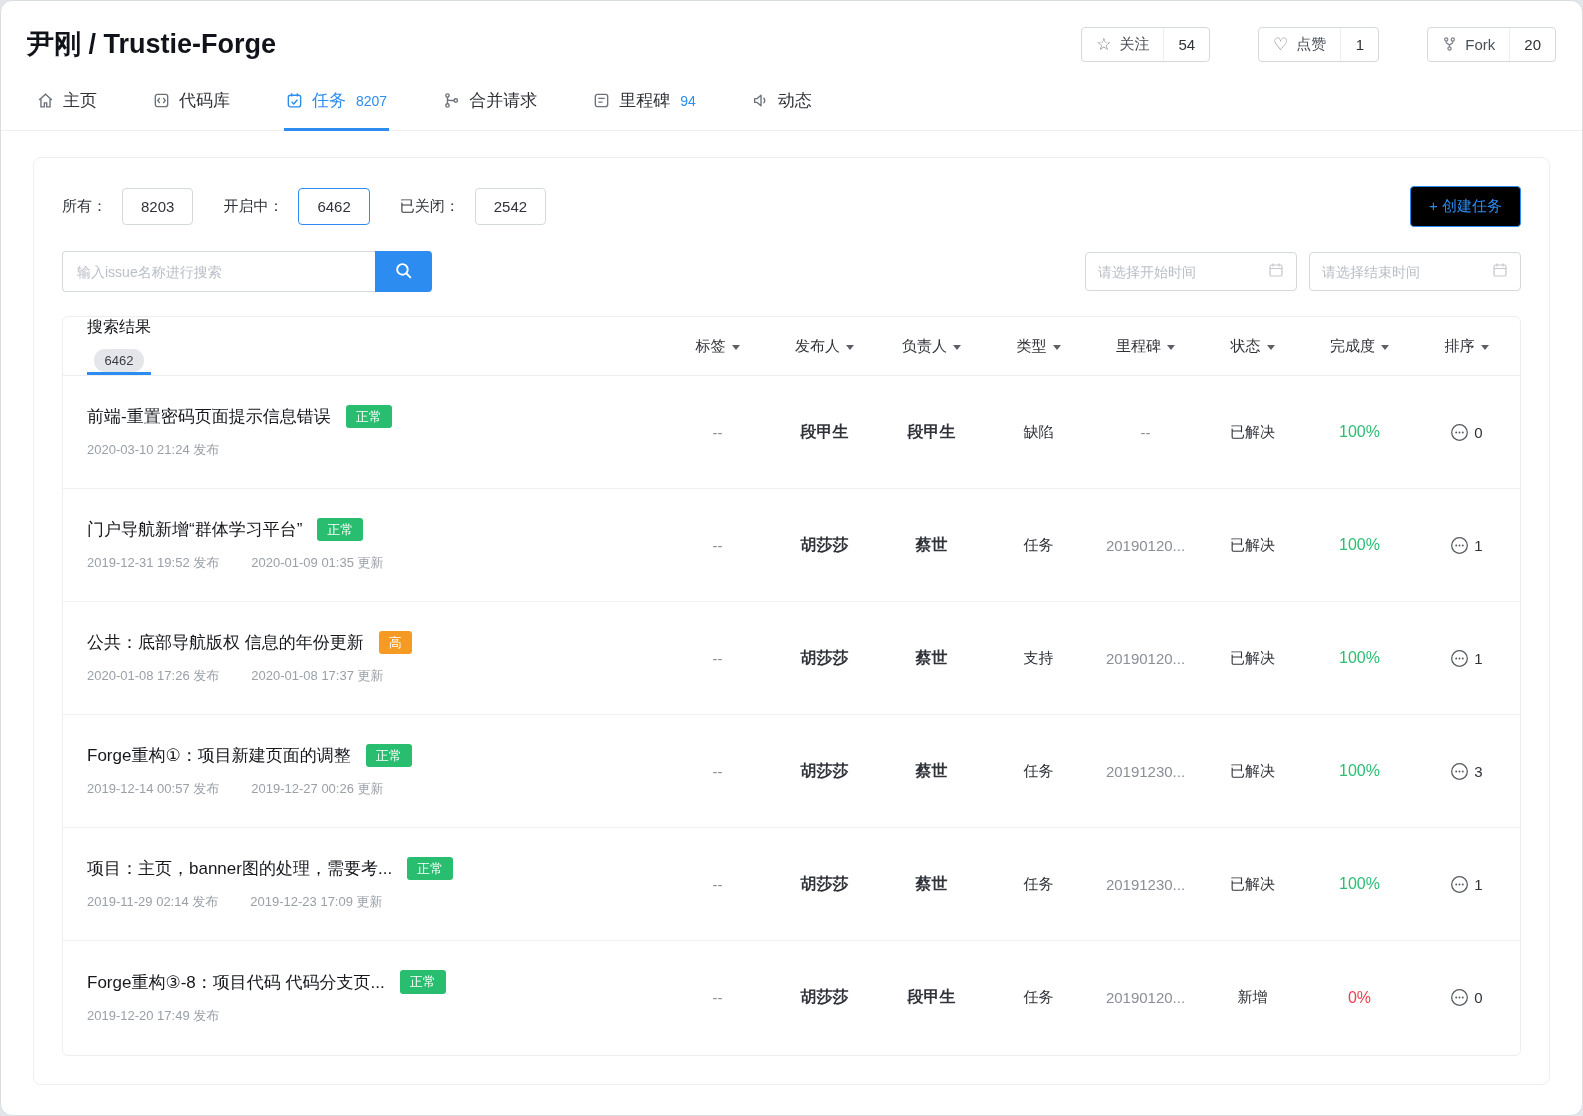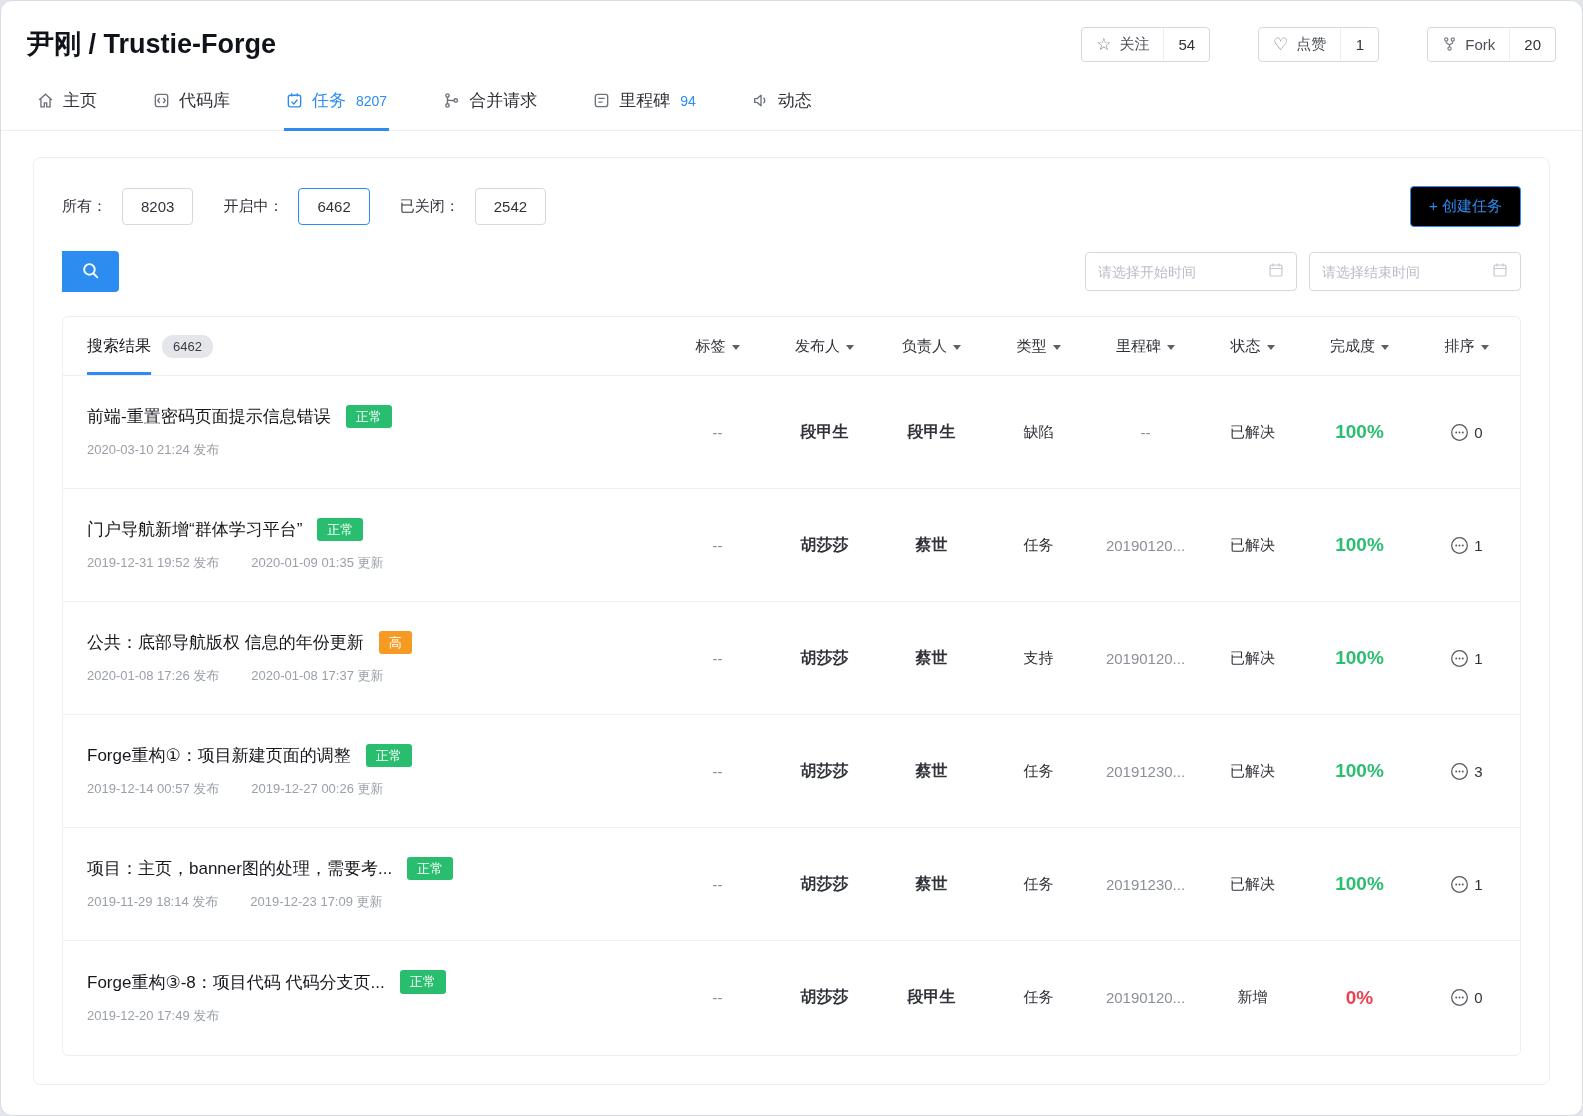--- a/index.html
+++ b/index.html
@@ -43,41 +43,41 @@
   .search-input::placeholder{ color:#b9bec7; }
   .search-btn{ width:57px; height:41px; background:#2d8cf0; border:none; border-radius:0 4px 4px 0; display:flex; align-items:center; justify-content:center; cursor:pointer; }
   .date-pickers{ margin-left:auto; display:flex; gap:12px;padding-left:42px; }
   .date-picker{ width:212px; height:39px; border:1px solid #d5d8dd; border-radius:4px; display:flex; align-items:center; padding:0 12px; gap:8px; cursor:pointer; }
   .date-input{ border:none; outline:none; flex:1; font-size:14px; color:#333; background:transparent; min-width:0; }
   .date-input::placeholder{ color:#b9bec7; }
   .date-picker svg{ color:#c3c7cf; flex-shrink:0; }
   
   .table{ border:1px solid #eceef0; border-radius:6px; margin-top:24px; flex:1; min-height:0; overflow:hidden; display:flex; flex-direction:column; }
   .table-head{ display:flex; align-items:center; height:59px; border-bottom:1px solid #eceef0; flex-shrink:0; }
-  .results-tab{ display:flex; align-items:center; gap:11px; padding-left:24px; height:100%; position:relative; cursor:pointer; }
+  .results-tab{ display:flex; align-items:center; gap:11px; padding-left:24px; height:100%; position:relative; cursor:pointer;flex-direction:column; }
   .results-title{ font-size:16px; color:#16181d; font-weight:500; }
   .results-tab::after{ content:""; position:absolute; bottom:0; left:24px; width:64px; height:3px; background:#2d8cf0; }
   .results-count{ background:#e4e6ea; border-radius:11px; padding:4px 11px; font-size:13px; color:#3a3e45; }
   .head-cols{ margin-left:auto; display:flex; }
   .col-head{ width:107px; display:flex; align-items:center; justify-content:center; gap:6px; font-size:15px; color:#2f3238; cursor:pointer; flex-shrink:0; }
   .caret{ width:0; height:0; border-left:4.5px solid transparent; border-right:4.5px solid transparent; border-top:5.5px solid #5c6066; margin-top:2px; }
   
   .list-row{ display:flex; align-items:center; height:113px; border-bottom:1px solid #f0f1f3; flex-shrink:0; }
   .list-row:last-child{ border-bottom:none; }
   .row-main{ flex:1; padding-left:24px; min-width:0; }
   .row-title-line{ display:flex; align-items:center; gap:15px; }
   .row-title{ font-size:17px; color:#16181d; font-weight:500; text-decoration:none; cursor:pointer; white-space:nowrap; overflow:hidden; text-overflow:ellipsis; }
   .badge{ font-size:13px; color:#fff; border-radius:3px; padding:4px 10px; line-height:1.2; flex-shrink:0; }
   .badge[data-type="normal"]{ background:#29bd6f; }
   .badge[data-type="high"]{ background:#f59a23; }
   .row-dates{ display:flex; gap:32px; margin-top:13px; font-size:13px; color:#9aa0a8; }
   .cell{ width:107px; text-align:center; font-size:15px; color:#2f3238; flex-shrink:0; }
   .cell.name{ font-weight:600; font-size:16px; }
   .cell.muted{ color:#8a8f97; }
-  .cell.progress{ font-weight:700; font-size:19px; }
+  .cell.progress{ font-weight:400; font-size:16px; }
   .cell.progress[data-color="green"]{ color:#2bbe71; }
   .cell.progress[data-color="red"]{ color:#ed3f4e; }
   .cell.sort{ display:flex; align-items:center; justify-content:center; gap:5px; cursor:pointer; }
   .cell.sort svg{ color:#555a61; display:block; }
 </style>
 </head>
 <body>
 
 <div class="page">
 
@@ -191,20 +191,21 @@
         </div>
         <div class="filter-group">
           <span class="filter-label">已关闭：</span>
           <span class="count-box">2542</span>
         </div>
         <button class="create-btn">+ 创建任务</button>
       </div>
 
       <div class="search-row">
         <div class="search-box">
+          <input class="search-input" placeholder="输入issue名称进行搜索" style="">
           <button class="search-btn">
             <span>
               <svg width="19" height="19" viewBox="0 0 18 18" fill="none">
                 <circle cx="8" cy="8" r="5" stroke="#fff" stroke-width="1.8"></circle>
                 <path d="M11.8 11.8L15.5 15.5" stroke="#fff" stroke-width="1.8" stroke-linecap="round"></path>
               </svg>
             </span>
           </button>
         </div>
         <div class="date-pickers">
@@ -395,21 +396,21 @@
           </div>
         </div>
 
         <div class="list-row">
           <div class="row-main">
             <div class="row-title-line">
               <a class="row-title">项目：主页，banner图的处理，需要考...</a>
               <span class="badge" data-type="normal">正常</span>
             </div>
             <div class="row-dates">
-              <span>2019-11-29 18:14 发布</span>
+              <span>2019-11-29 02:14 发布</span>
               <span>2019-12-23 17:09 更新</span>
             </div>
           </div>
           <div class="cell muted">--</div>
           <div class="cell name">胡莎莎</div>
           <div class="cell name">蔡世</div>
           <div class="cell">任务</div>
           <div class="cell muted">20191230...</div>
           <div class="cell">已解决</div>
           <div class="cell progress" data-color="green">100%</div>

